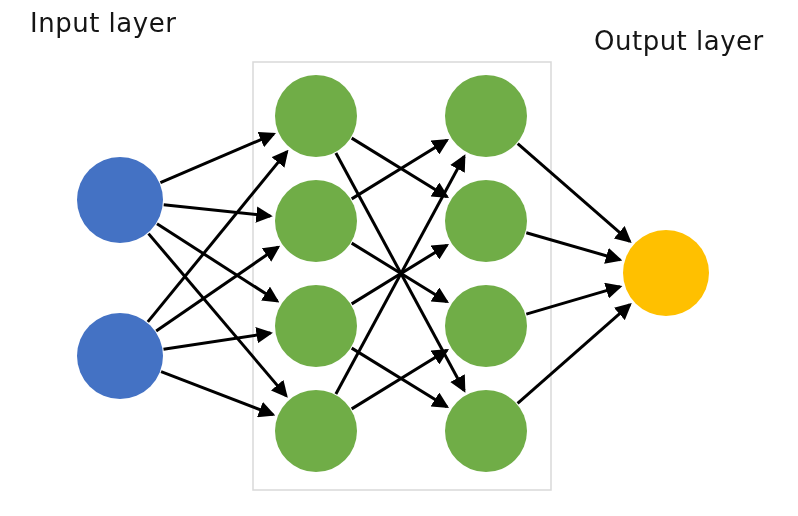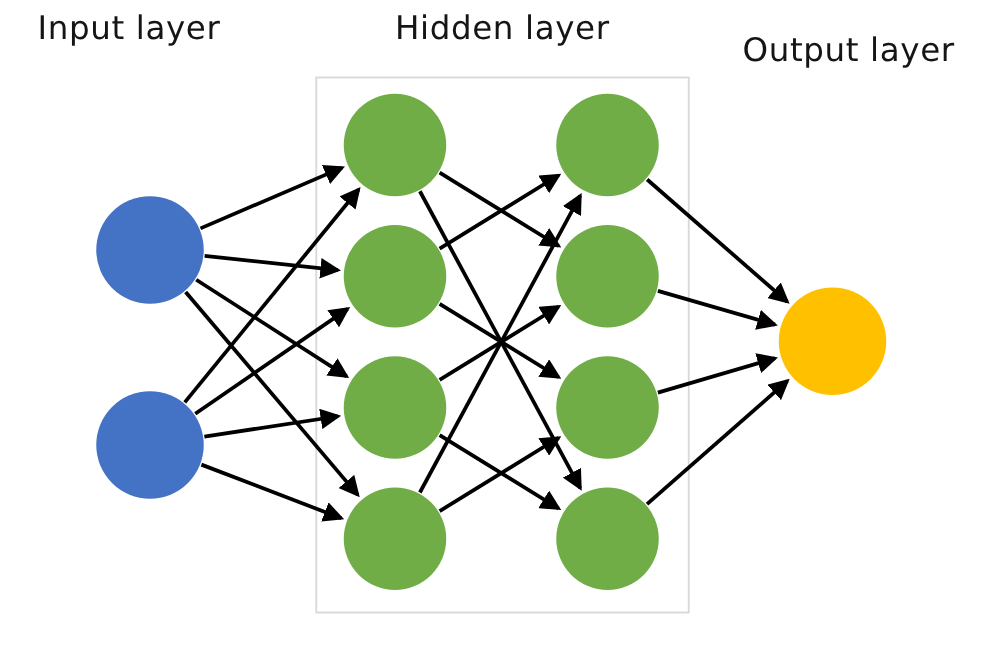--- a/index.html
+++ b/index.html
@@ -80,16 +80,15 @@
         <circle cx="316" cy="431" r="41" fill="#70ad47"></circle>
         <circle cx="486" cy="116" r="41" fill="#70ad47"></circle>
         <circle cx="486" cy="221" r="41" fill="#70ad47"></circle>
         <circle cx="486" cy="326" r="41" fill="#70ad47"></circle>
         <circle cx="486" cy="431" r="41" fill="#70ad47"></circle>
         <circle cx="666" cy="273" r="43" fill="#ffc000"></circle>
       </g>
   </svg>
 
   <div class="layer-label" id="label-input">Input layer</div>
-  <div class="layer-label" id="label-hidden">Hidden layer</div>
   <div class="layer-label" id="label-output">Output layer</div>
 
 </div>
 
 </body></html>

